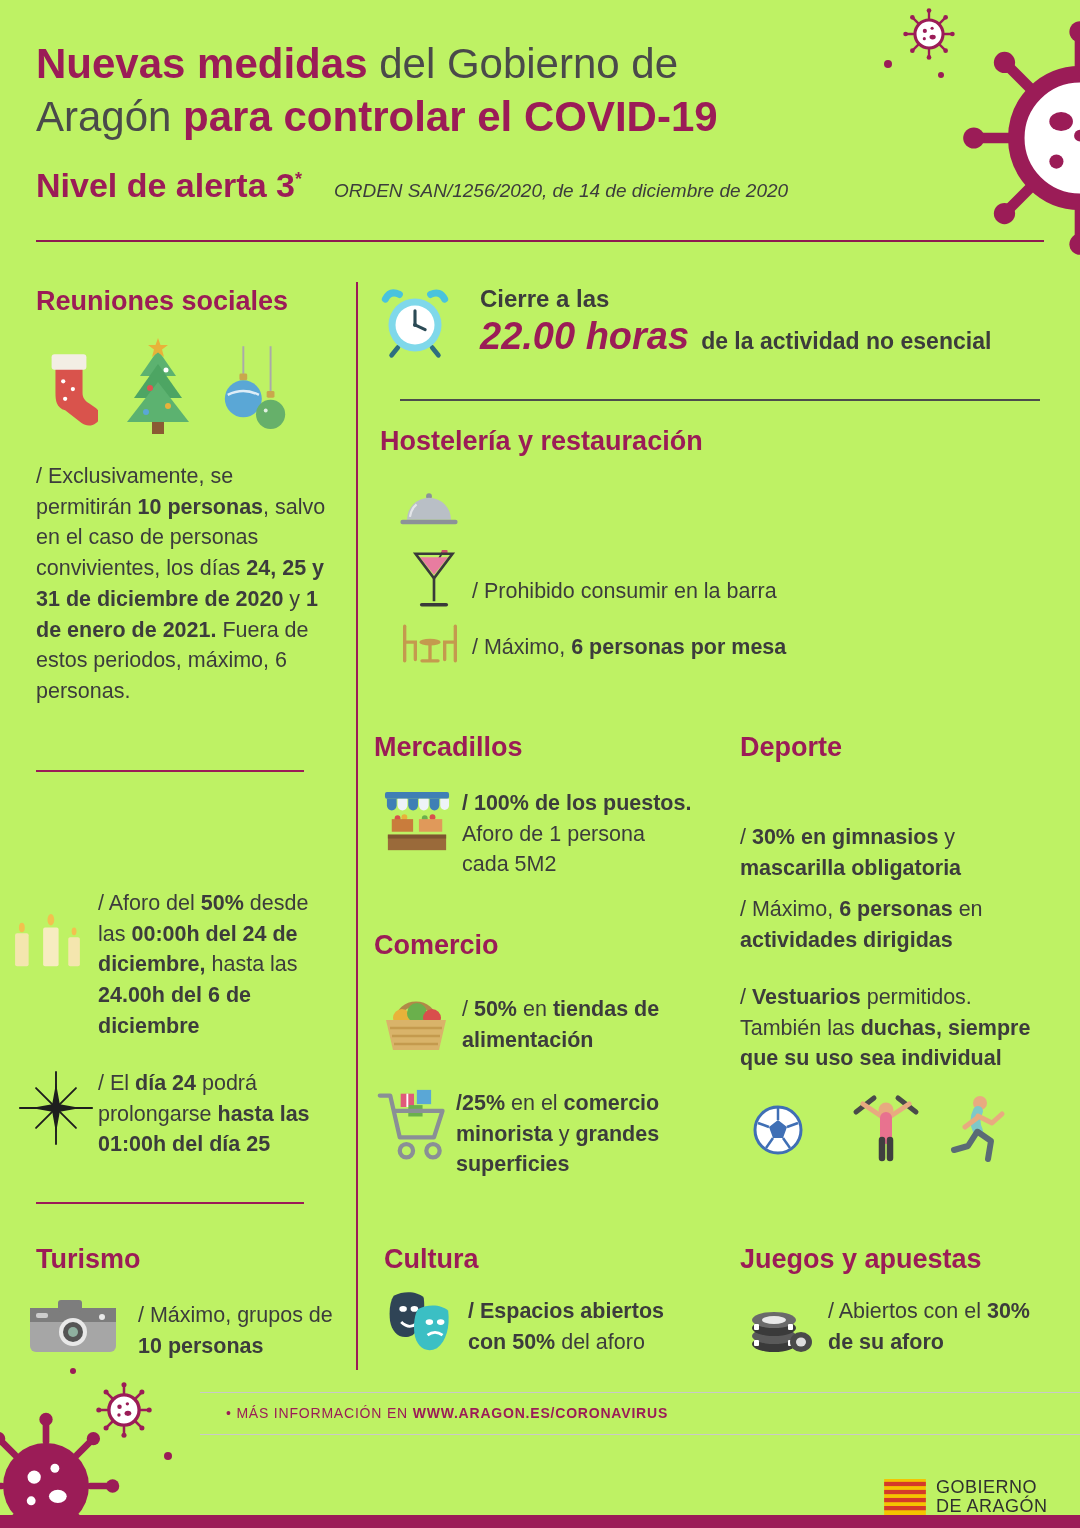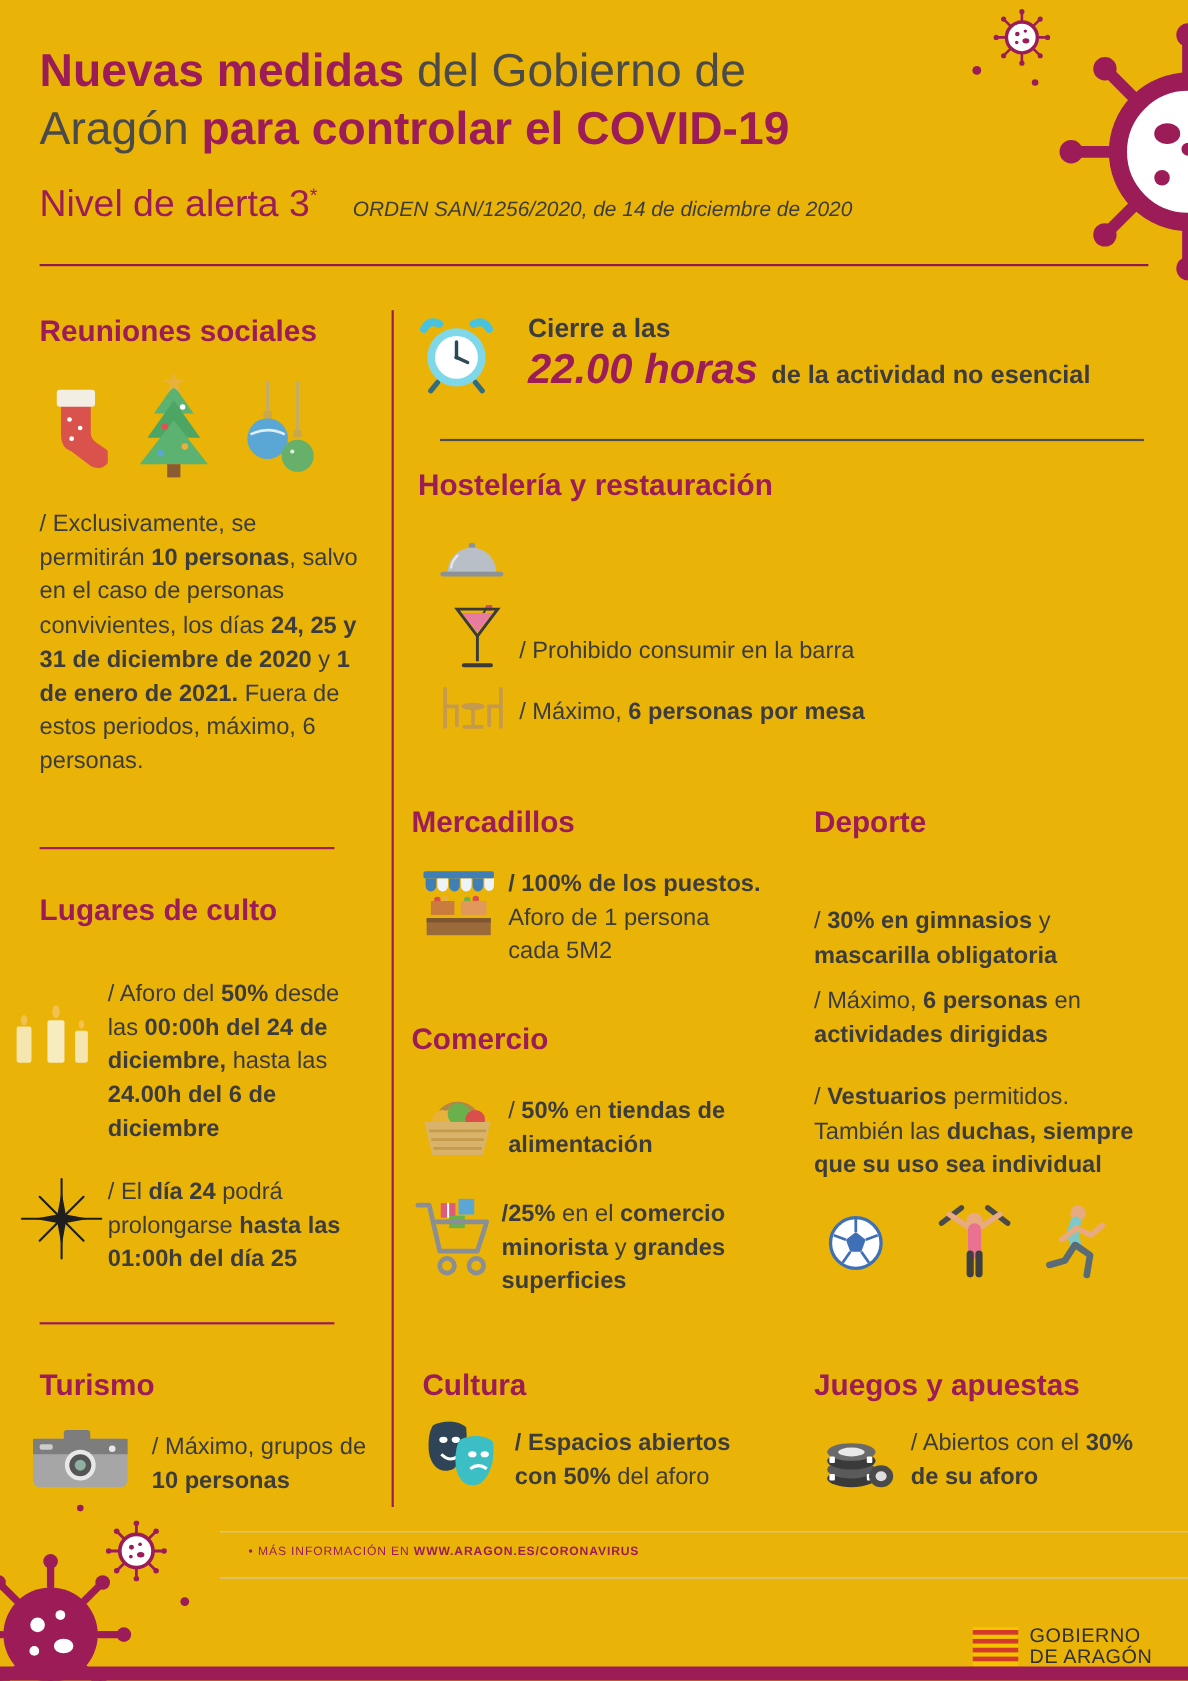--- a/index.html
+++ b/index.html
@@ -1,40 +1,40 @@
 <!DOCTYPE html>
 <html><head>
 <meta charset="utf-8">
 <style>
   :root{
     --magenta:#9b1c57;
     --dark:#3c3c3c;
   }
   *{margin:0;padding:0;box-sizing:border-box;}
   body{background:#e9e9e9;font-family:"Liberation Sans","DejaVu Sans",sans-serif;}
-  .page{position:relative;width:1080px;height:1528px;background:#eab308;overflow:hidden;color:var(--dark);margin:0 auto;padding-left:34px;}
+  .page{position:relative;width:1080px;height:1528px;background:#bef264;overflow:hidden;color:var(--dark);margin:0 auto;padding-left:34px;}
   .abs{position:absolute;}
   .b{font-weight:700;}
   .accent{color:var(--magenta);}
   .title{font-size:42px;line-height:1.26;font-weight:400;color:#4a4a4a;}
   .alert-row{display:flex;align-items:baseline;margin-top:22px;}
-  .alert-level{font-size:34px;color:var(--magenta);font-weight:400;}
+  .alert-level{font-size:34px;color:var(--magenta);font-weight:700;}
   .alert-sup{font-size:18px;vertical-align:super;}
   .order-ref{font-size:19px;font-style:italic;color:#3c3c3c;margin-left:32px;}
   .sec-title{color:var(--magenta);font-size:27px;font-weight:700;}
   .body-text{font-size:21.5px;line-height:1.43;color:var(--dark);}
   .hr-m{background:var(--magenta);height:2px;}
   .hr-dark{background:#4d4d4d;height:2px;}
   .hr-gray{background:#c9c9c9;height:1px;}
   .v-divider{background:var(--magenta);width:2px;}
   .closure-line1{font-size:24px;font-weight:700;color:var(--dark);}
   .closure-line2{display:flex;align-items:baseline;margin-top:2px;}
   .closure-time{font-size:38px;font-weight:700;color:var(--magenta);font-style:italic;}
   .closure-rest{font-size:23px;font-weight:700;color:var(--dark);margin-left:12px;}
-  .footer-info{font-size:11px;letter-spacing:0.8px;color:var(--magenta);}
+  .footer-info{font-size:14px;letter-spacing:0.8px;color:var(--magenta);}
   .gov-logo{display:flex;align-items:center;gap:10px;}
   .gov-text{font-size:18px;font-weight:400;color:#2f2f2f;line-height:1.08;letter-spacing:0.5px;}
   .icons-row{display:flex;align-items:flex-end;gap:18px;}
   svg{display:block;}
 </style>
 </head>
 <body>
 
 <div class="page">
 
@@ -153,21 +153,20 @@
         <circle cx="54" cy="70" r="15" fill="#66b06a"></circle>
         <circle cx="49" cy="66" r="2" fill="#fff" opacity="0.8"></circle>
       </svg>
     </span>
   </div>
 
   <p class="abs body-text" style="left:36px;top:461px;width:292px;"><span>/ Exclusivamente, se permitirán </span><span class="b">10 personas</span><span>, salvo en el caso de personas convivientes, los días </span><span class="b">24, 25 y 31 de diciembre de 2020</span><span> y </span><span class="b">1 de enero de 2021.</span><span> Fuera de estos periodos, máximo, 6 personas.</span></p>
 
   <div class="abs hr-m" style="left:36px;top:770px;width:268px;height:1.5px;"></div>
 
-  <h2 class="abs sec-title" style="left:36px;top:812px;">Lugares de culto</h2>
 
   <div class="abs" style="left:8px;top:912px;width:78px;height:56px;">
     <svg viewBox="0 0 80 60" width="78" height="58">
       <ellipse cx="14" cy="16" rx="3" ry="5" fill="#f2c14e"></ellipse>
         <rect x="7" y="22" width="14" height="34" rx="2" fill="#f4e6ae"></rect>
       <ellipse cx="44" cy="8" rx="3.5" ry="6" fill="#f2c14e"></ellipse>
         <rect x="36" y="16" width="16" height="40" rx="2" fill="#f7ecc0"></rect>
       <ellipse cx="68" cy="20" rx="2.5" ry="4" fill="#f2c14e"></ellipse>
         <rect x="62" y="26" width="12" height="30" rx="2" fill="#f4e6ae"></rect>
     </svg>

